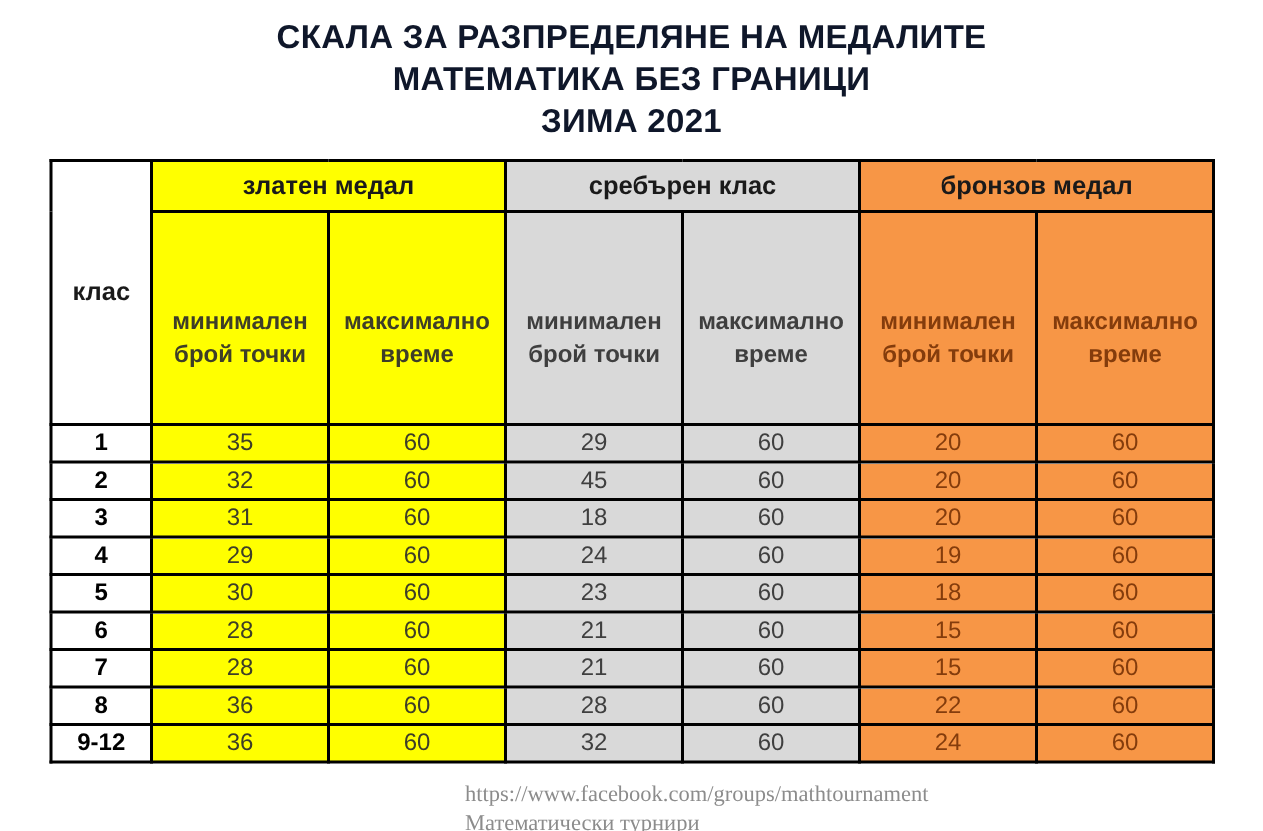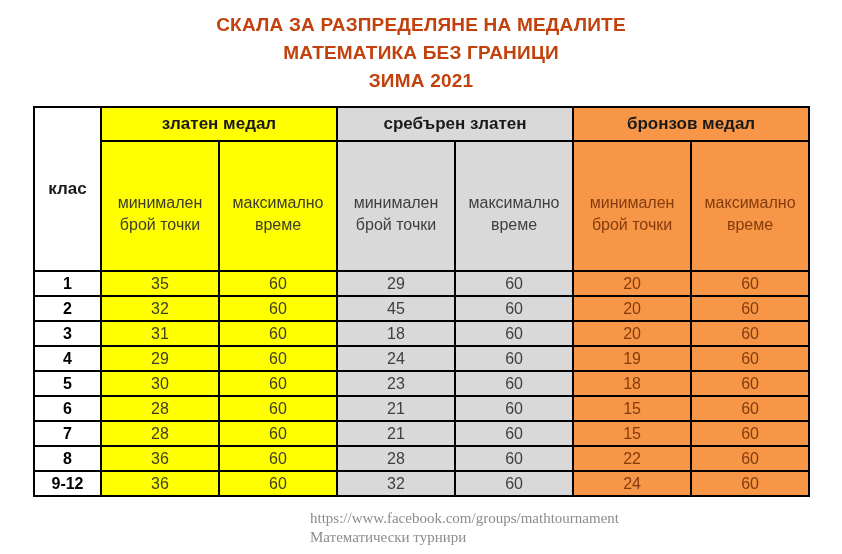--- a/index.html
+++ b/index.html
@@ -14,23 +14,23 @@
     height: 554px;
     background: #ffffff;
     overflow: hidden;
   }
   .title-block {
     width: 810px;
     margin: 0 auto;
     padding-top: 11px;
     text-align: center;
     font-weight: bold;
-    font-size: 19px;
+    font-size: 22px;
     line-height: 28px;
-    color: #c2410c;
+    color: #0f172a;
     letter-spacing: 0.2px;
   }
   table.medal-table {
     border-collapse: collapse;
     table-layout: fixed;
     margin-left: 33px;
     margin-top: 11px;
     width: 777px;
   }
   table.medal-table col.klas-col { width: 67px; }
@@ -39,24 +39,24 @@
   table.medal-table td {
     border: 2px solid #000000;
     text-align: center;
     padding: 0;
     overflow: hidden;
   }
   tr.medal-row th { height: 32px; font-size: 17px; font-weight: bold; color: #1a1a1a; }
   tr.subhead-row th {
     height: 112px;
     font-size: 16px;
-    font-weight: normal;
+    font-weight: bold;
     line-height: 22px;
     vertical-align: middle;
-    padding-top: 16px;
+    padding-top: 28px;
   }
   th.klas-head {
     background: #ffffff;
     font-size: 18px;
     font-weight: bold;
     color: #000000;
     vertical-align: middle;
     margin-left: 42px;
   }
   .gold   { background: var(--gold-bg, #ffff00);   color: var(--gold-text, #3e3e28); }
@@ -96,21 +96,21 @@
         <col class="val-col">
       <col class="val-col">
         <col class="val-col">
       <col class="val-col">
         <col class="val-col">
     </colgroup>
     <thead>
       <tr class="medal-row">
         <th rowspan="2" class="klas-head">клас</th>
         <th colspan="2" class="gold group-head">златен медал</th>
-        <th colspan="2" class="silver group-head">сребърен златен</th>
+        <th colspan="2" class="silver group-head">сребърен клас</th>
         <th colspan="2" class="bronze group-head">бронзов медал</th>
       </tr>
       <tr class="subhead-row">
         <th class="gold">минимален брой точки</th>
         <th class="gold">максимално време</th>
         <th class="silver">минимален брой точки</th>
         <th class="silver">максимално време</th>
         <th class="bronze">минимален брой точки</th>
         <th class="bronze">максимално време</th>
       </tr>

